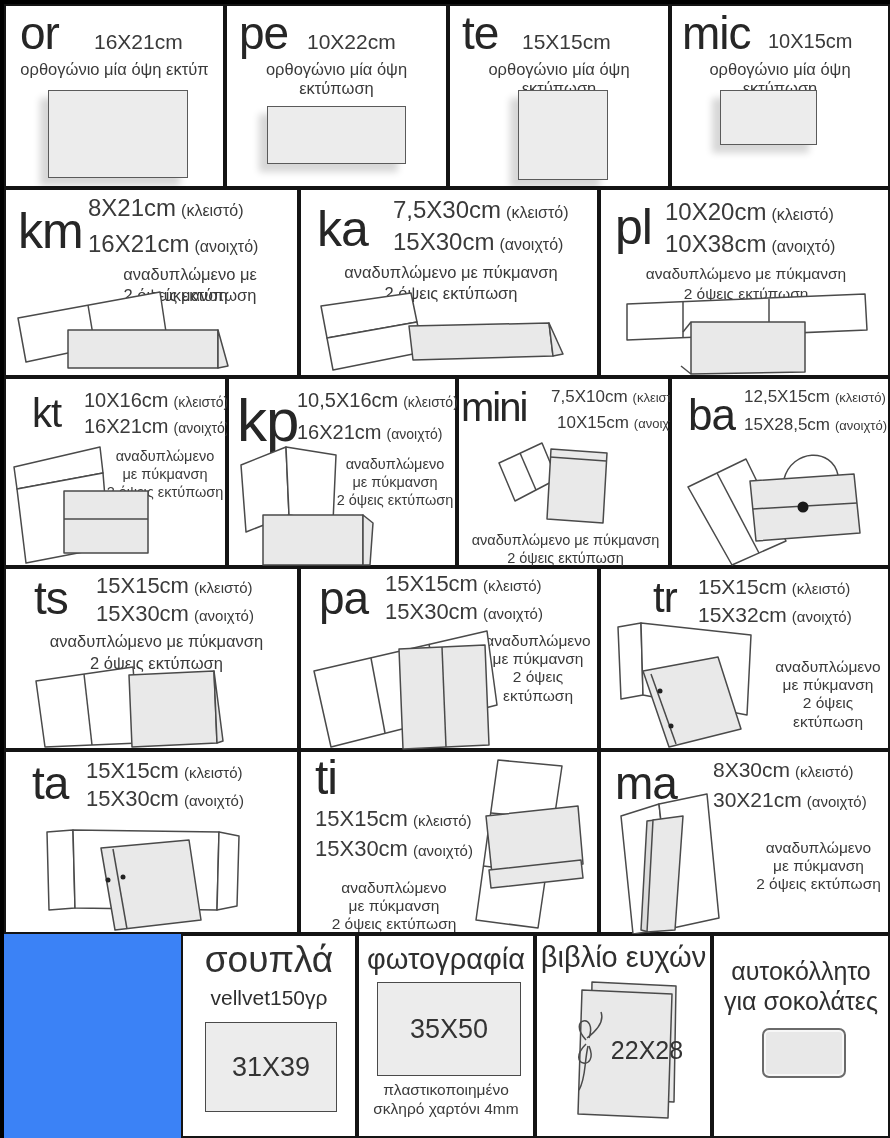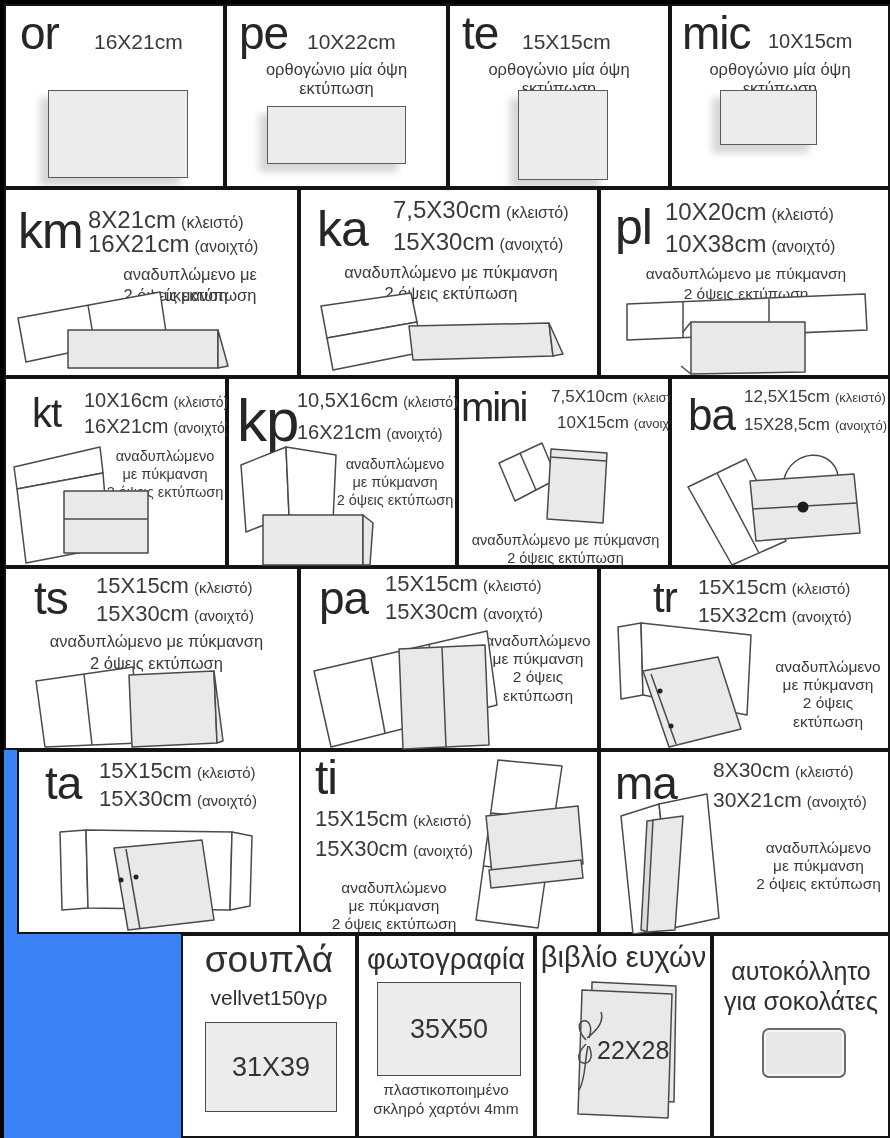--- a/index.html
+++ b/index.html
@@ -35,20 +35,21 @@
   .t16{font-size:16px;} .t15{font-size:15px;} .t14{font-size:14px;} .t13{font-size:13px;}
 </style>
 </head>
 <body>
 
 <div id="board">
 
   <div class="cell" style="left:0;top:0;width:221px;height:184px">
     <div class="code" style="left:14px;top:4px;font-size:46px">or</div>
     <div class="dimline n21" style="left:88px;top:24px">16X21cm</div>
+    <div class="desc f16" style="left:0;top:54px;width:100%;text-align:center">ορθογώνιο μία όψη εκτύπ</div>
     <div class="sheet" style="left:42px;top:84px;width:138px;height:86px"></div>
   </div>
 
   <div class="cell" style="left:221px;top:0;width:223px;height:184px">
     <div class="code" style="left:12px;top:4px;font-size:46px">pe</div>
     <div class="dimline n21" style="left:80px;top:24px">10X22cm</div>
     <div class="desc f16" style="left:0;top:54px;width:100%;text-align:center">ορθογώνιο μία όψη εκτύπωση</div>
     <div class="sheet" style="left:40px;top:100px;width:137px;height:56px"></div>
   </div>
 
@@ -61,21 +62,21 @@
 
   <div class="cell" style="left:666px;top:0;width:220px;height:184px">
     <div class="code" style="left:10px;top:4px;font-size:46px">mic</div>
     <div class="dimline n20" style="left:96px;top:24px">10X15cm</div>
     <div class="desc f16" style="left:0;top:54px;width:100%;text-align:center">ορθογώνιο μία όψη εκτύπωση</div>
     <div class="sheet" style="left:48px;top:84px;width:95px;height:53px"></div>
   </div>
 
   <div class="cell" style="left:0;top:184px;width:295px;height:189px">
     <div class="code" style="left:12px;top:16px;font-size:50px">km</div>
-    <div class="dimline" style="left:82px;top:16px"><span class="num n24">8X21cm</span><span class="tag t16">(κλειστό)</span></div>
+    <div class="dimline" style="left:82px;top:4px"><span class="num n24">8X21cm</span><span class="tag t16">(κλειστό)</span></div>
     <div class="dimline" style="left:82px;top:40px"><span class="num n24">16X21cm</span><span class="tag t16">(ανοιχτό)</span></div>
     <div class="note f16" style="left:78px;top:74px;width:212px">αναδυπλώμενο με πύκμανση</div>
     <div class="note f16" style="left:78px;top:95px;width:212px">2 όψεις εκτύπωση</div>
     <svg style="left:6px;top:98px" width="250" height="84" viewBox="0 0 250 84">
       <polygon class="wh" points="6,30 148,4 154,44 14,74"></polygon>
       <line class="ln" x1="76" y1="17" x2="83" y2="59"></line>
       <polygon class="gy" points="56,42 206,42 206,80 56,80"></polygon>
       <polygon class="gy" points="206,42 216,78 206,80"></polygon>
     </svg>
   </div>
@@ -208,21 +209,21 @@
     <svg style="left:12px;top:42px" width="160" height="138" viewBox="0 0 160 138">
       <polygon class="wh" points="5,16 28,12 30,84 8,88"></polygon>
       <polygon class="wh" points="28,12 138,24 134,104 30,84"></polygon>
       <polygon class="gy" points="30,60 105,46 128,118 56,136"></polygon>
       <line class="ln" x1="38" y1="63" x2="63" y2="133"></line>
       <circle cx="47" cy="80" r="2.5" fill="#222"></circle>
       <circle cx="58" cy="115" r="2.5" fill="#222"></circle>
     </svg>
   </div>
 
-  <div class="cell" style="left:13px;top:746px;width:295px;height:184px">
+  <div class="cell" style="left:0;top:746px;width:295px;height:184px">
     <div class="code" style="left:26px;top:8px;font-size:46px">ta</div>
     <div class="dimline" style="left:80px;top:6px"><span class="num n22">15X15cm</span><span class="tag t15">(κλειστό)</span></div>
     <div class="dimline" style="left:80px;top:34px"><span class="num n22">15X30cm</span><span class="tag t15">(ανοιχτό)</span></div>
     <svg style="left:35px;top:70px" width="210" height="110" viewBox="0 0 210 110">
       <polygon class="wh" points="6,10 32,8 34,86 8,88"></polygon>
       <polygon class="wh" points="32,8 178,10 176,88 34,86"></polygon>
       <polygon class="wh" points="178,10 198,14 196,84 176,88"></polygon>
       <polygon class="gy" points="60,26 148,18 160,98 74,108"></polygon>
       <line class="ln" x1="72" y1="27" x2="86" y2="107"></line>
       <circle cx="67" cy="58" r="2.5" fill="#222"></circle>
@@ -282,21 +283,21 @@
   <div class="cell" style="left:531px;top:930px;width:177px;height:204px">
     <div class="title" style="left:0;top:6px;width:100%;font-size:29px">βιβλίο ευχών</div>
     <svg style="left:25px;top:40px" width="125" height="155" viewBox="0 0 125 155">
       <polygon class="gy" points="30,6 114,10 112,126 28,122" fill="#f2f2f2"></polygon>
       <polygon class="gy" points="20,14 110,18 106,142 16,138"></polygon>
       <path class="ln" d="M24,64 C4,42 36,36 27,62"></path>
       <path class="ln" d="M24,68 C2,90 38,96 27,70"></path>
       <path class="ln" d="M25,62 C38,52 42,44 39,36"></path>
       <path class="ln" d="M26,70 C22,88 24,102 17,114"></path>
     </svg>
-    <div class="abs" style="left:60px;top:100px;width:100px;font-size:25px;color:#333">22X28</div>
+    <div class="abs" style="left:60px;top:100px;width:100px;text-align:center;font-size:25px;color:#333">22X28</div>
   </div>
 
   <div class="cell" style="left:708px;top:930px;width:178px;height:204px">
     <div class="title" style="left:0;top:52px;width:100%;font-size:25px">για σοκολάτες</div>
     <div class="title" style="left:0;top:22px;width:100%;font-size:25px">αυτοκόλλητο</div>
     <div class="abs" style="left:48px;top:92px;width:80px;height:46px;background:#e8e8e8;border:2px solid #6a6a6a;border-radius:7px;box-shadow:inset 0 0 0 2px #f7f7f7"></div>
   </div>
 
 </div>
 

